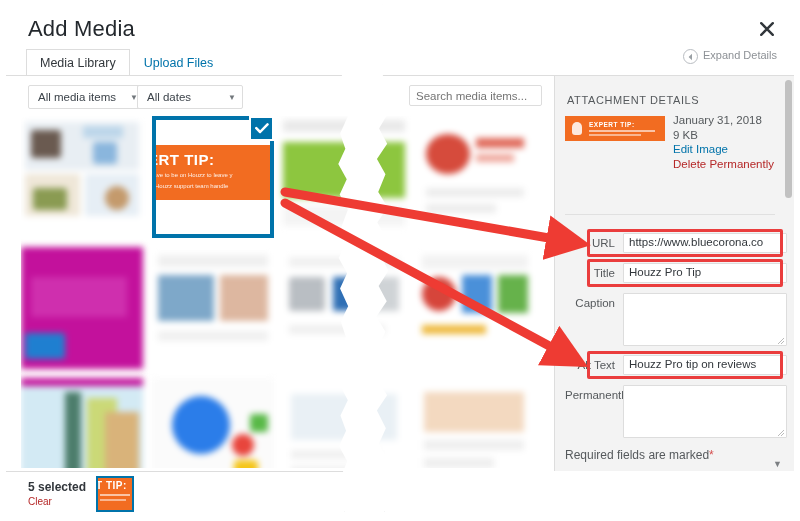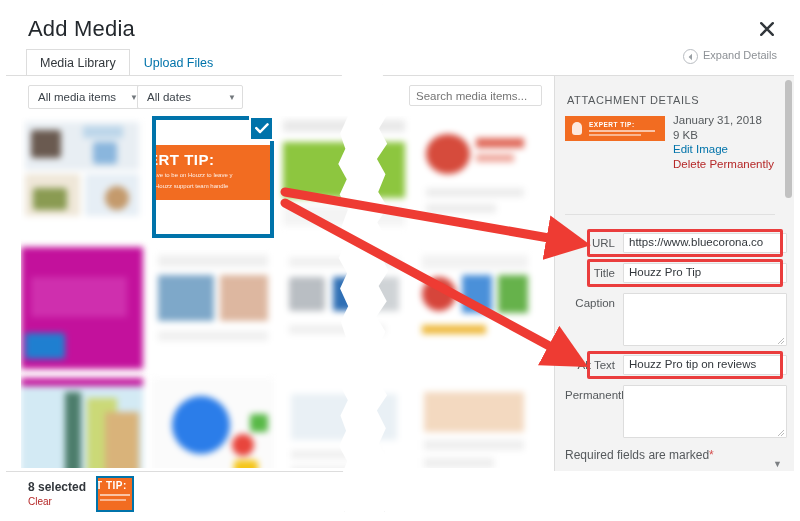--- a/index.html
+++ b/index.html
@@ -477,21 +477,21 @@
           <div class="thumb" style="left:262px;top:262px;background:#fff;">
             <div style="position:absolute;left:8px;top:16px;width:106px;height:46px;background:#e9f0f5;"></div>
             <div style="position:absolute;left:8px;top:72px;width:88px;height:9px;background:#f0f0f0;"></div>
             <div style="position:absolute;left:8px;top:88px;width:60px;height:9px;background:#f0f0f0;"></div>
           </div>
 
         </div>
       </div>
 
       <div class="bottom-bar">
-        <div class="sel-count">8 selected</div>
+        <div class="sel-count">5 selected</div>
         <div class="clear-link">Clear</div>
         <div class="mini-thumb tipbanner">
           <div class="tb-title" style="position:absolute;left:-2px;top:2px;font-size:10px;">T TIP:</div>
           <div style="position:absolute;left:2px;top:16px;width:30px;height:2px;background:rgba(255,255,255,.6);"></div>
           <div style="position:absolute;left:2px;top:21px;width:26px;height:2px;background:rgba(255,255,255,.5);"></div>
         </div>
 
       </div>
 
     </div>

